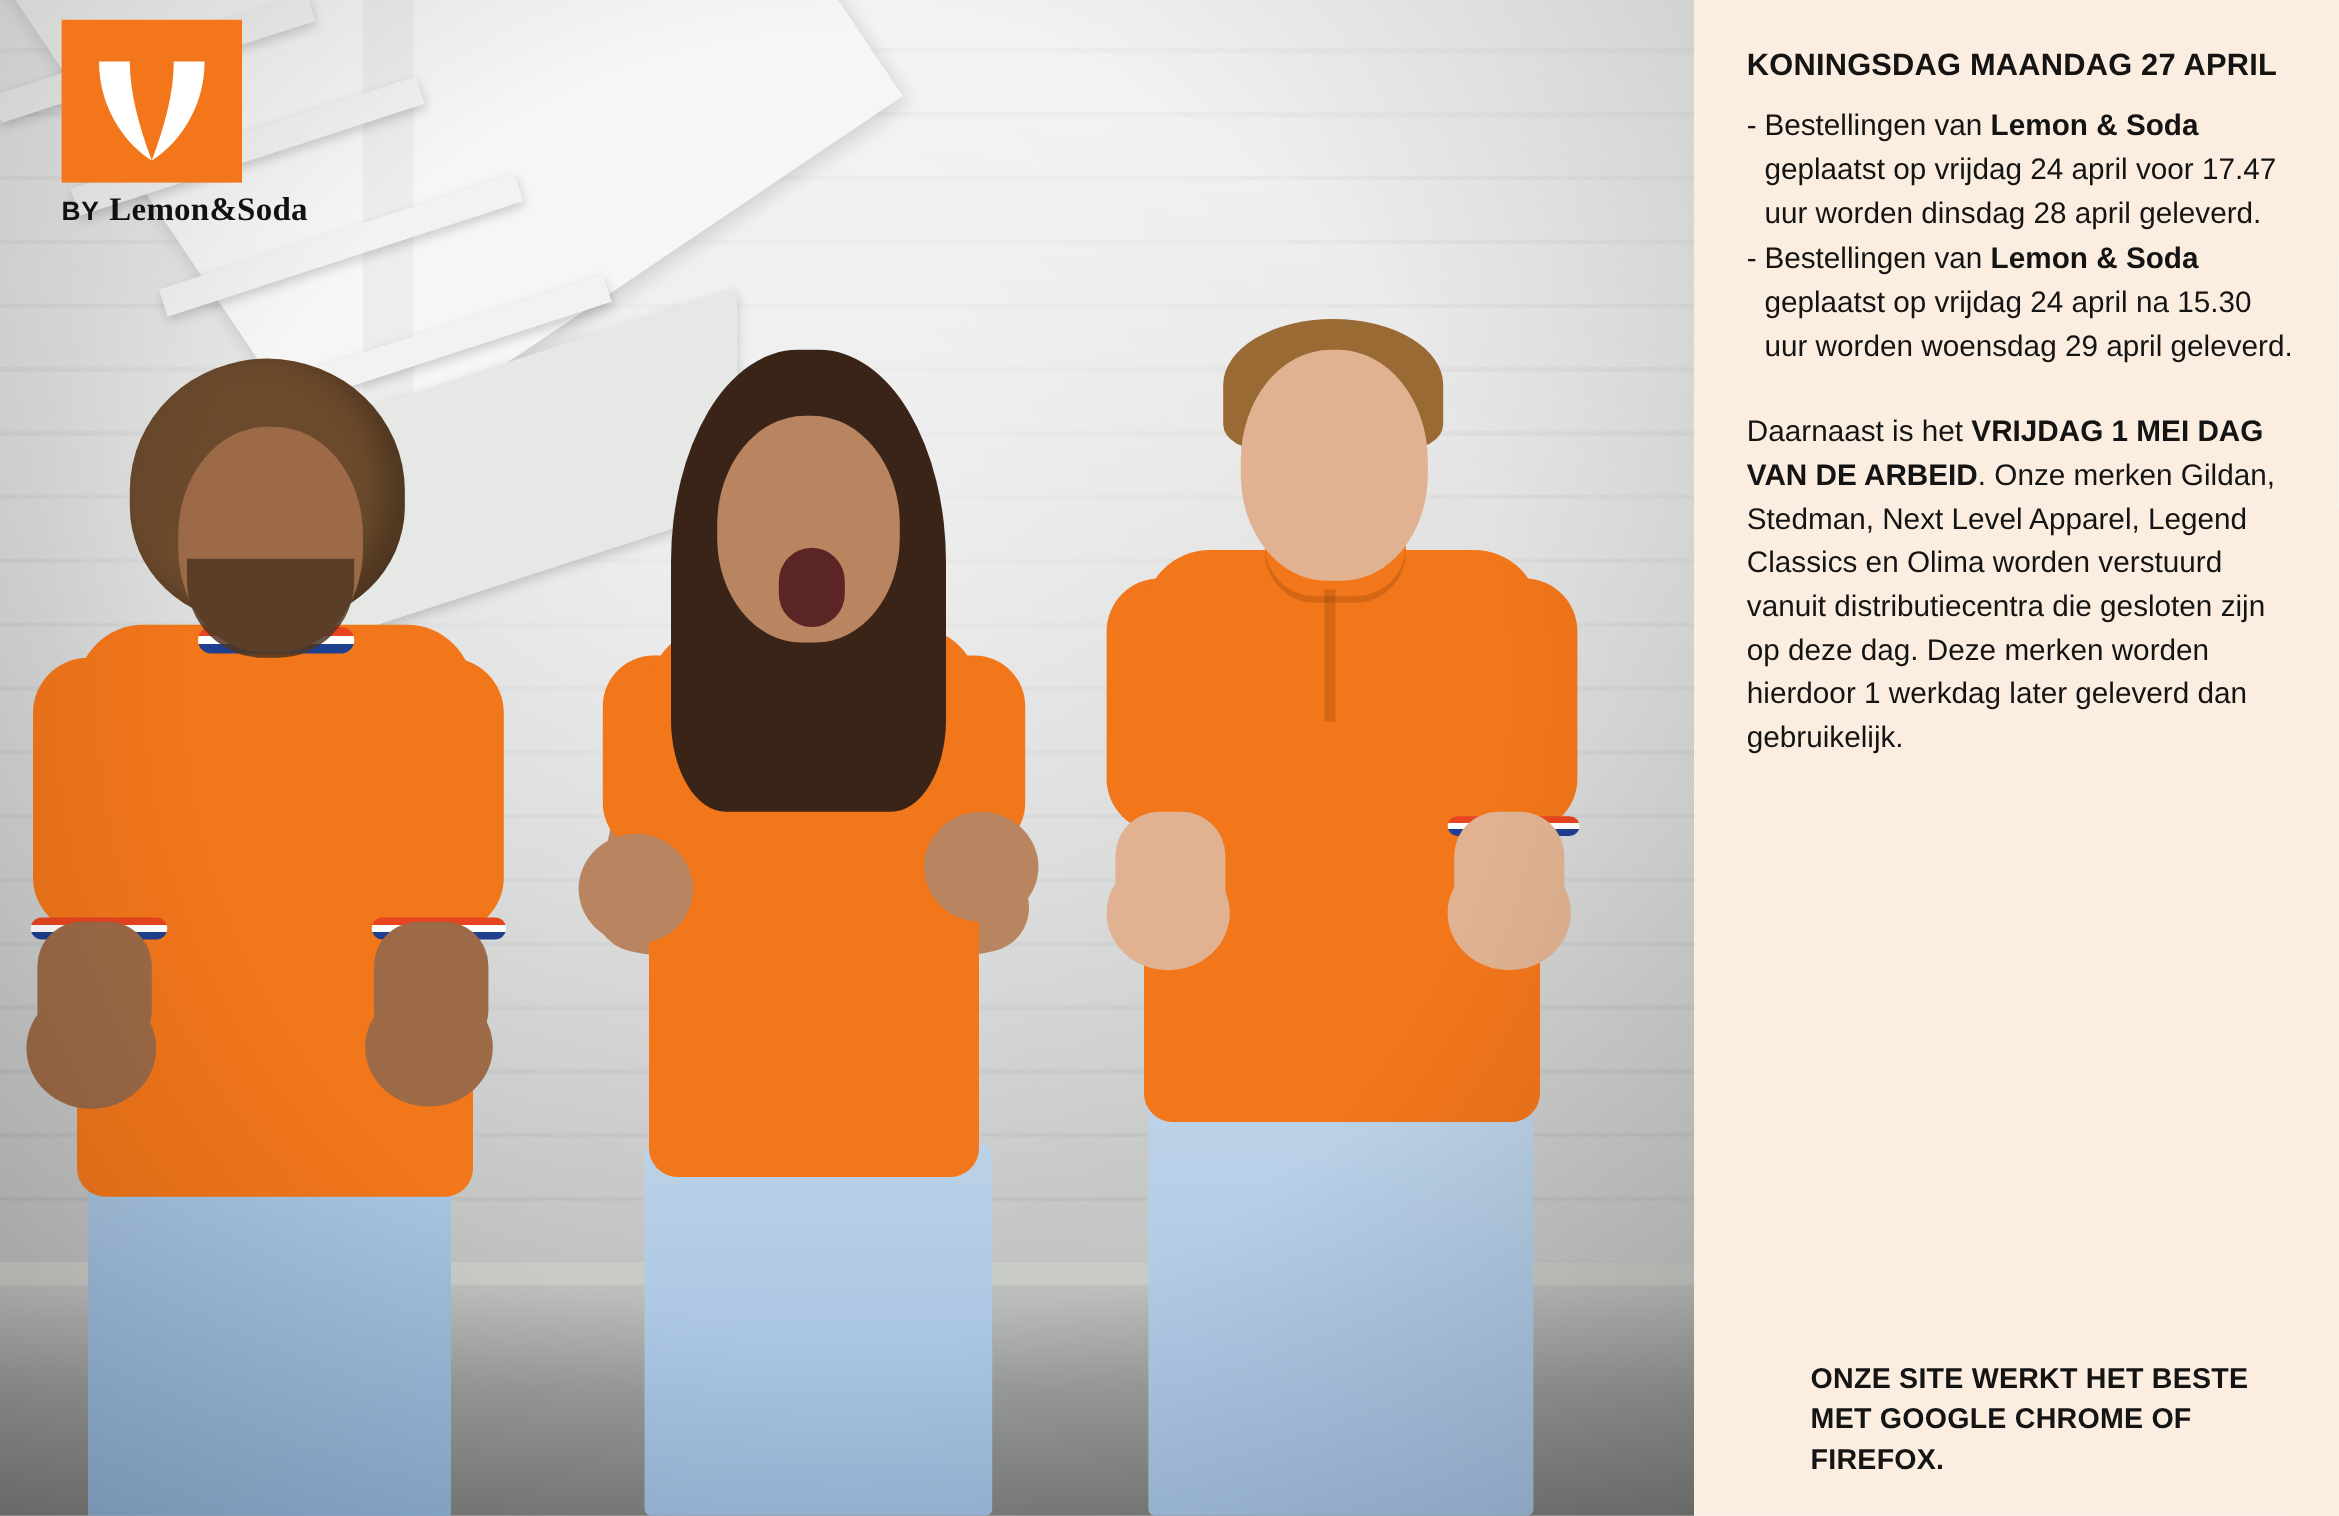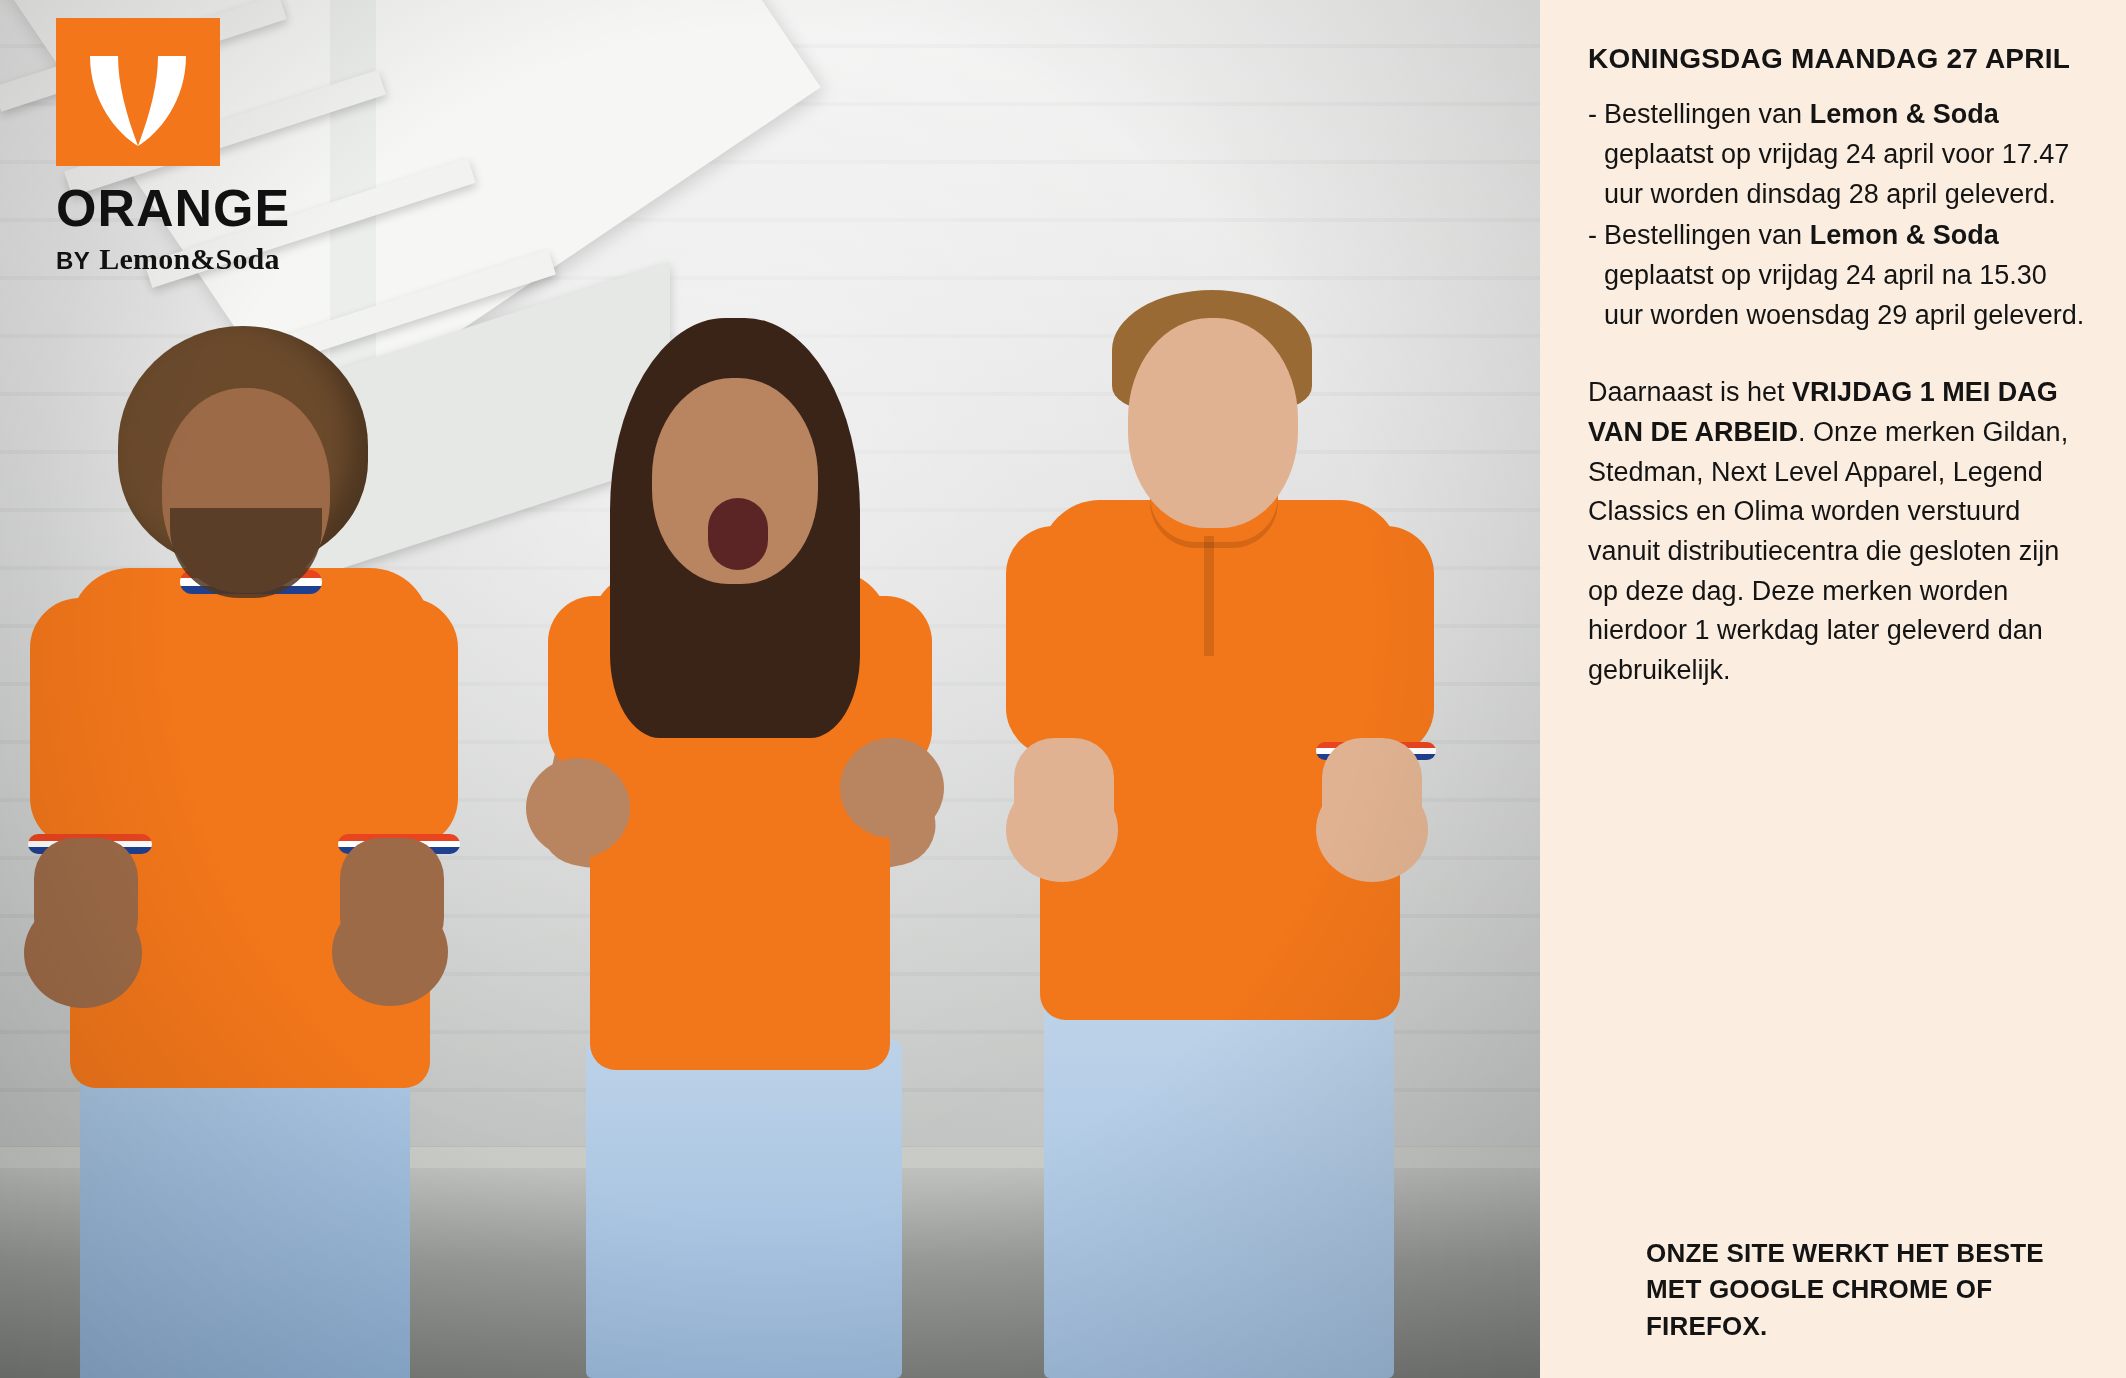--- a/index.html
+++ b/index.html
@@ -333,21 +333,20 @@
 
     <div class="photo-vignette"></div>
 
     <div class="logo">
       <div class="logo-mark">
         <svg width="164" height="148" viewBox="0 0 164 148" aria-hidden="true">
           <path d="M34 38 C34 84, 62 116, 82 128 C70 96, 62 66, 62 38 Z" fill="#ffffff"></path>
           <path d="M130 38 C130 84, 102 116, 82 128 C94 96, 102 66, 102 38 Z" fill="#ffffff"></path>
         </svg>
       </div>
-      <div class="logo-word">ORANGE</div>
       <div class="logo-sub">
         <span class="by">BY</span>
         <span class="brand">Lemon&amp;Soda</span>
       </div>
     </div>
   </div>
 
   <div class="text-panel">
     <div class="headline">KONINGSDAG MAANDAG 27 APRIL</div>
 

